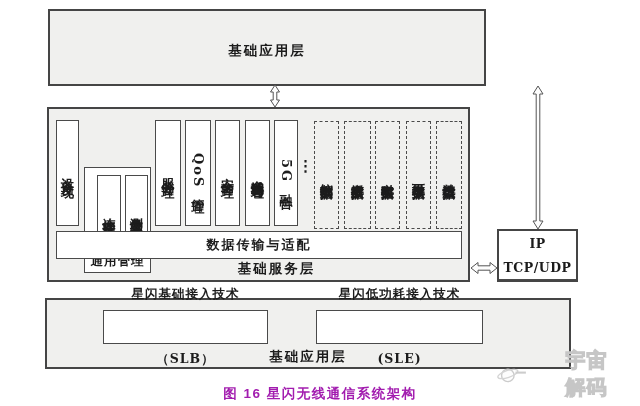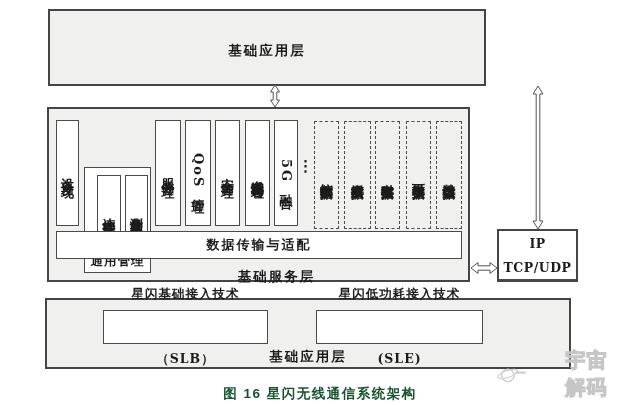--- a/index.html
+++ b/index.html
@@ -50,21 +50,21 @@
     display:flex;flex-direction:column;align-items:center;justify-content:center;
     font-size:12.5px;font-weight:600;line-height:1.35;letter-spacing:1px;gap:48px;
   }
   .dots{
     position:absolute;left:249px;top:50px;width:14px;text-align:center;
     font-size:15px;font-weight:700;line-height:1;
   }
   .caption{
     position:absolute;left:0;right:0;top:385px;text-align:center;
     font-family:"Liberation Sans","DejaVu Sans",sans-serif;
-    font-weight:700;font-size:13.5px;letter-spacing:1.5px;color:#14532d;
+    font-weight:700;font-size:13.5px;letter-spacing:1.5px;color:#a21caf;
   }
   .watermark{
     position:absolute;left:496px;top:352px;width:128px;height:44px;
     display:flex;align-items:center;gap:39px;
   }
   .wm-text{
     font-family:"Liberation Sans","DejaVu Sans",sans-serif;
     font-size:20px;font-weight:700;letter-spacing:1px;
     color:#ffffff;-webkit-text-stroke:1.2px #c6c6c6;
   }
@@ -130,21 +130,21 @@
       <span class="vtext tight">可靠类数据</span>
     </div>
     <div class="dbox" style="left:387px;top:12px;width:26px;height:108px;">
       <span class="vtext tight">透传类数据</span>
     </div>
 
     <div class="adapt-box" style="left:7px;top:122px;width:406px;height:28px;align-items:center;">
       <span>数据传输与适配</span>
     </div>
 
-    <div class="layer-title" style="top:159px;margin-left:36px;">基础服务层</div>
+    <div class="layer-title" style="top:151px;margin-left:36px;">基础服务层</div>
   </div>
 
   <div class="stack">
     <div class="stack-row">IP</div>
     <div class="stack-row first">TCP/UDP</div>
   </div>
 
   <div class="layer" style="left:45px;top:298px;width:526px;height:71px;">
     <div class="access-box" style="left:56px;top:10px;width:165px;height:34px;">
       <span>星闪基础接入技术</span>

